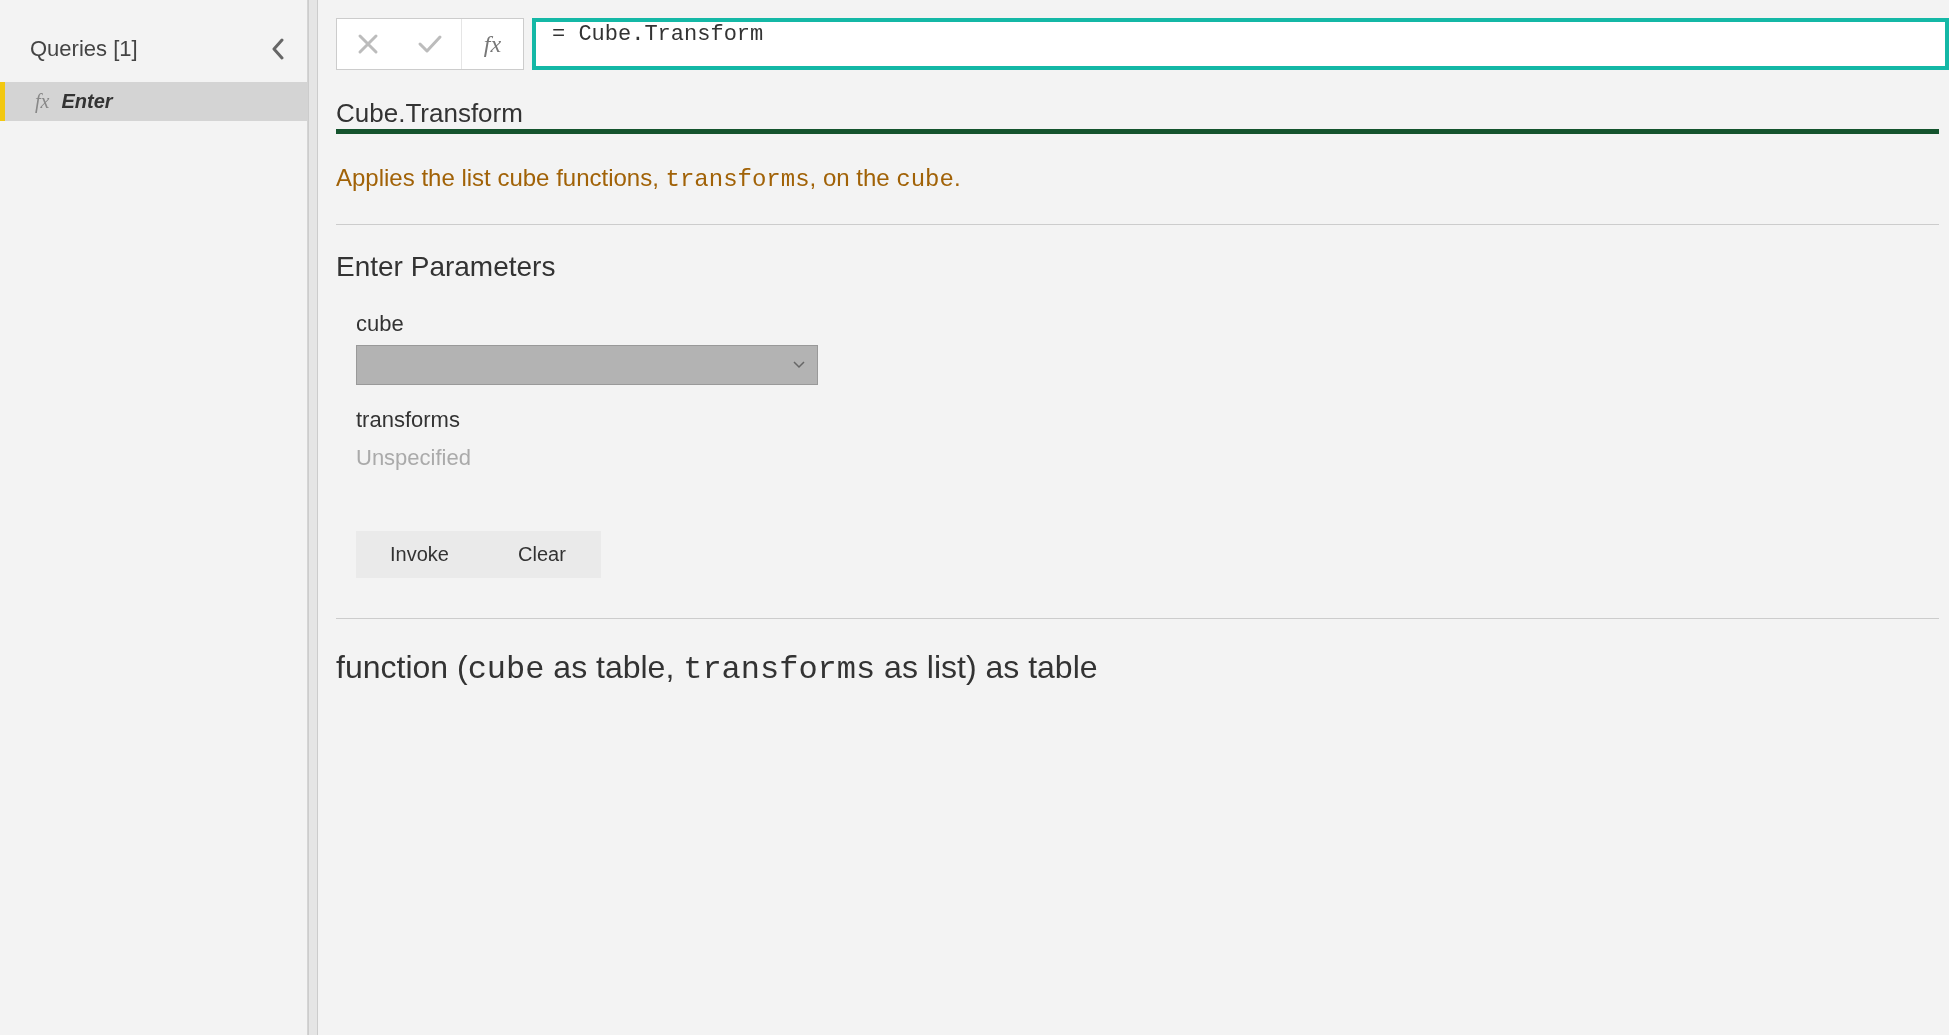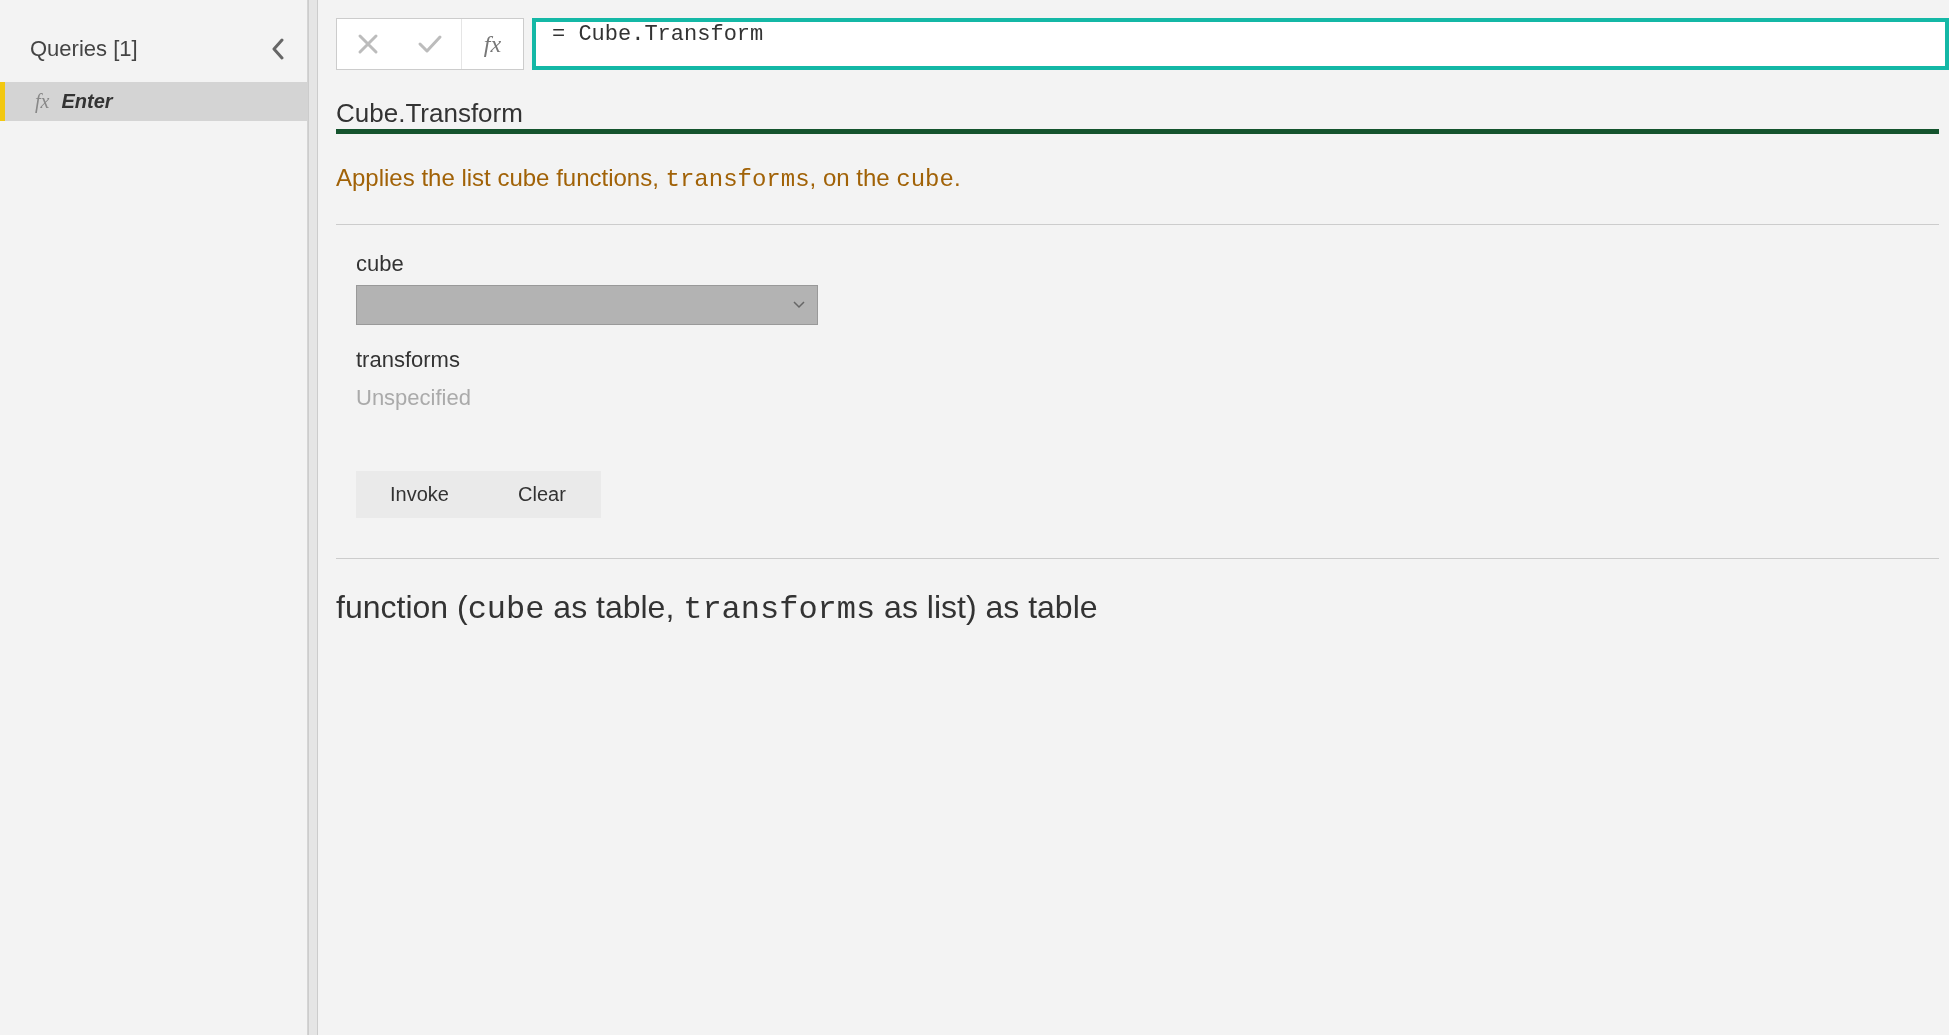--- a/index.html
+++ b/index.html
@@ -243,20 +243,21 @@
   </div>
 
   <div class="content">
     <div class="func-title">Cube.Transform</div>
 
     <div class="func-desc">
       <span>Applies the list cube functions, </span><span class="mono">transforms</span><span>, on the </span><span class="mono">cube</span><span>.</span>
     </div>
 
     <div class="params-section">
+      <div class="params-heading">Enter Parameters</div>
 
       <div class="param-block">
         <div class="param-label">cube</div>
         <div class="param-dropdown">
           <span class="caret">
             <svg width="12" height="8" viewBox="0 0 12 8">
                 <path d="M1 1 L6 6 L11 1" stroke="#666" stroke-width="1.5" fill="none"></path>
               </svg>
           </span>
         </div>

